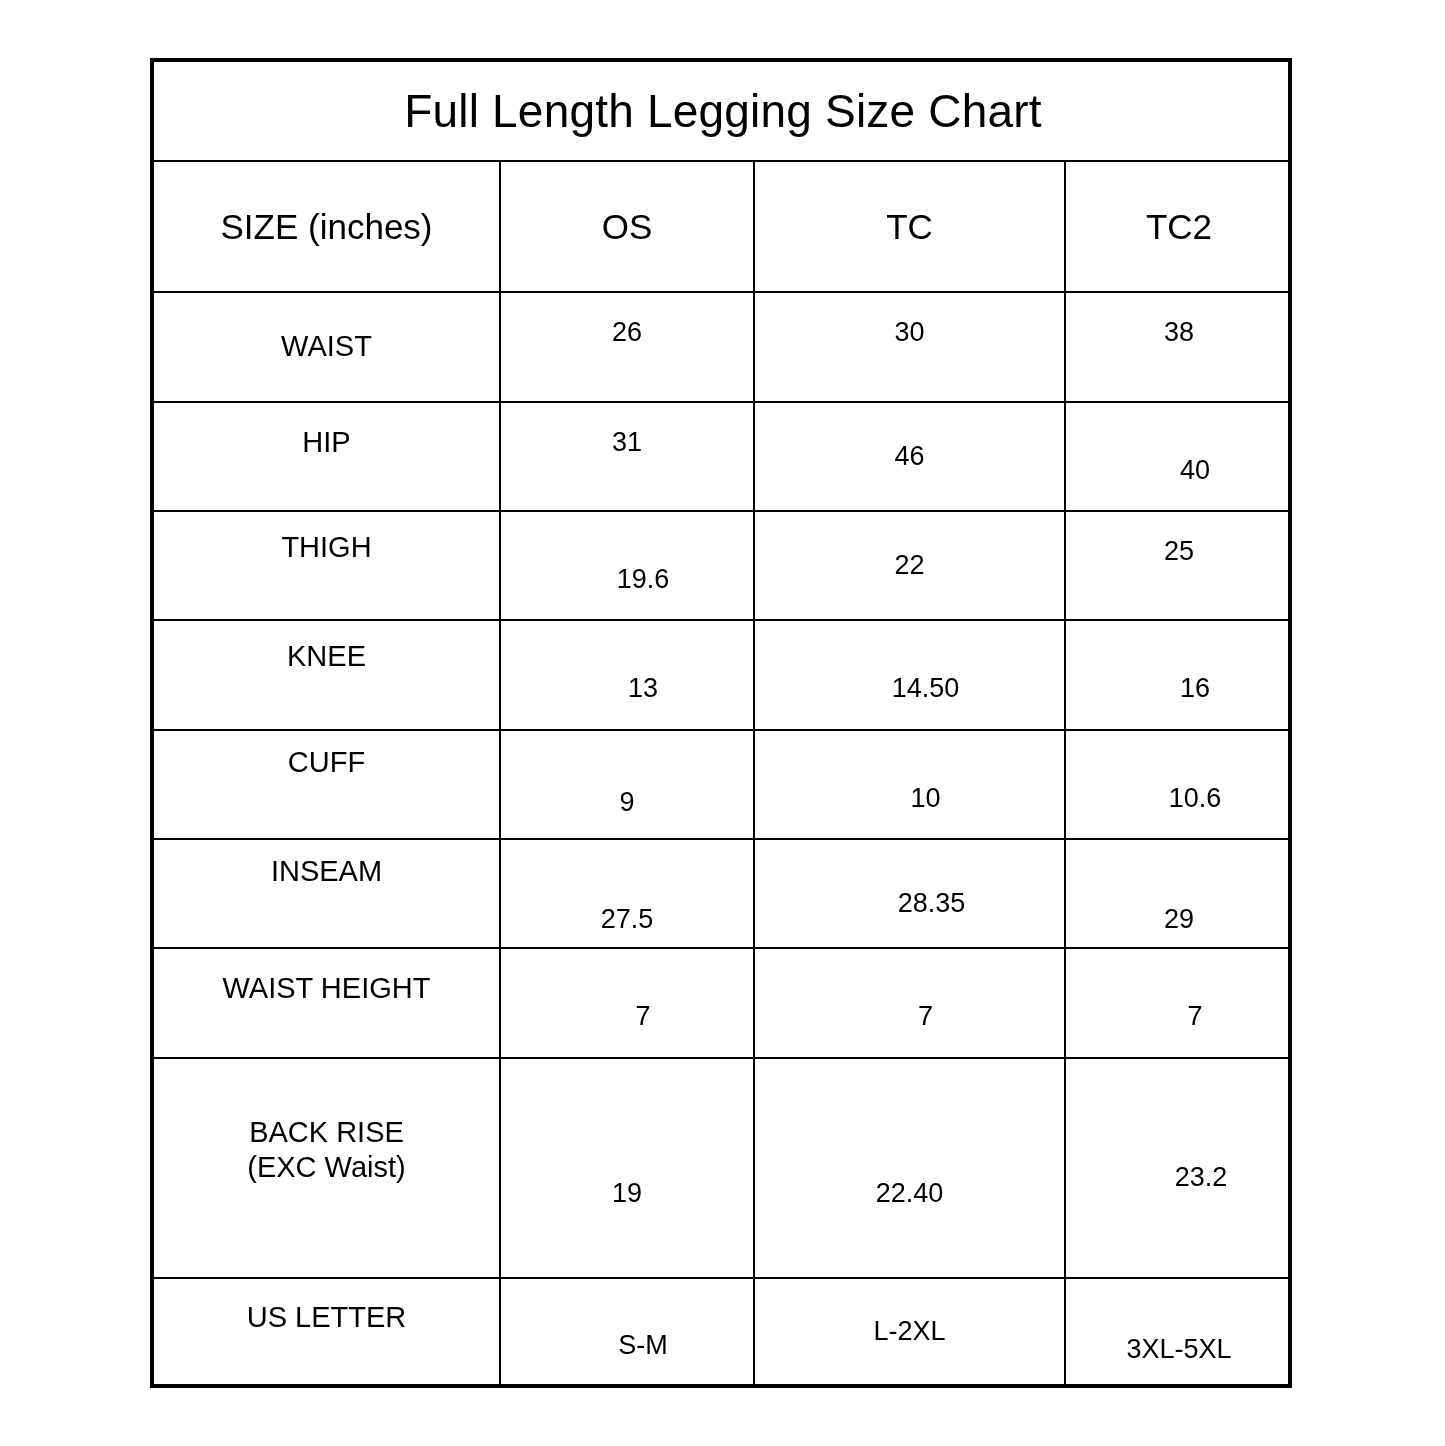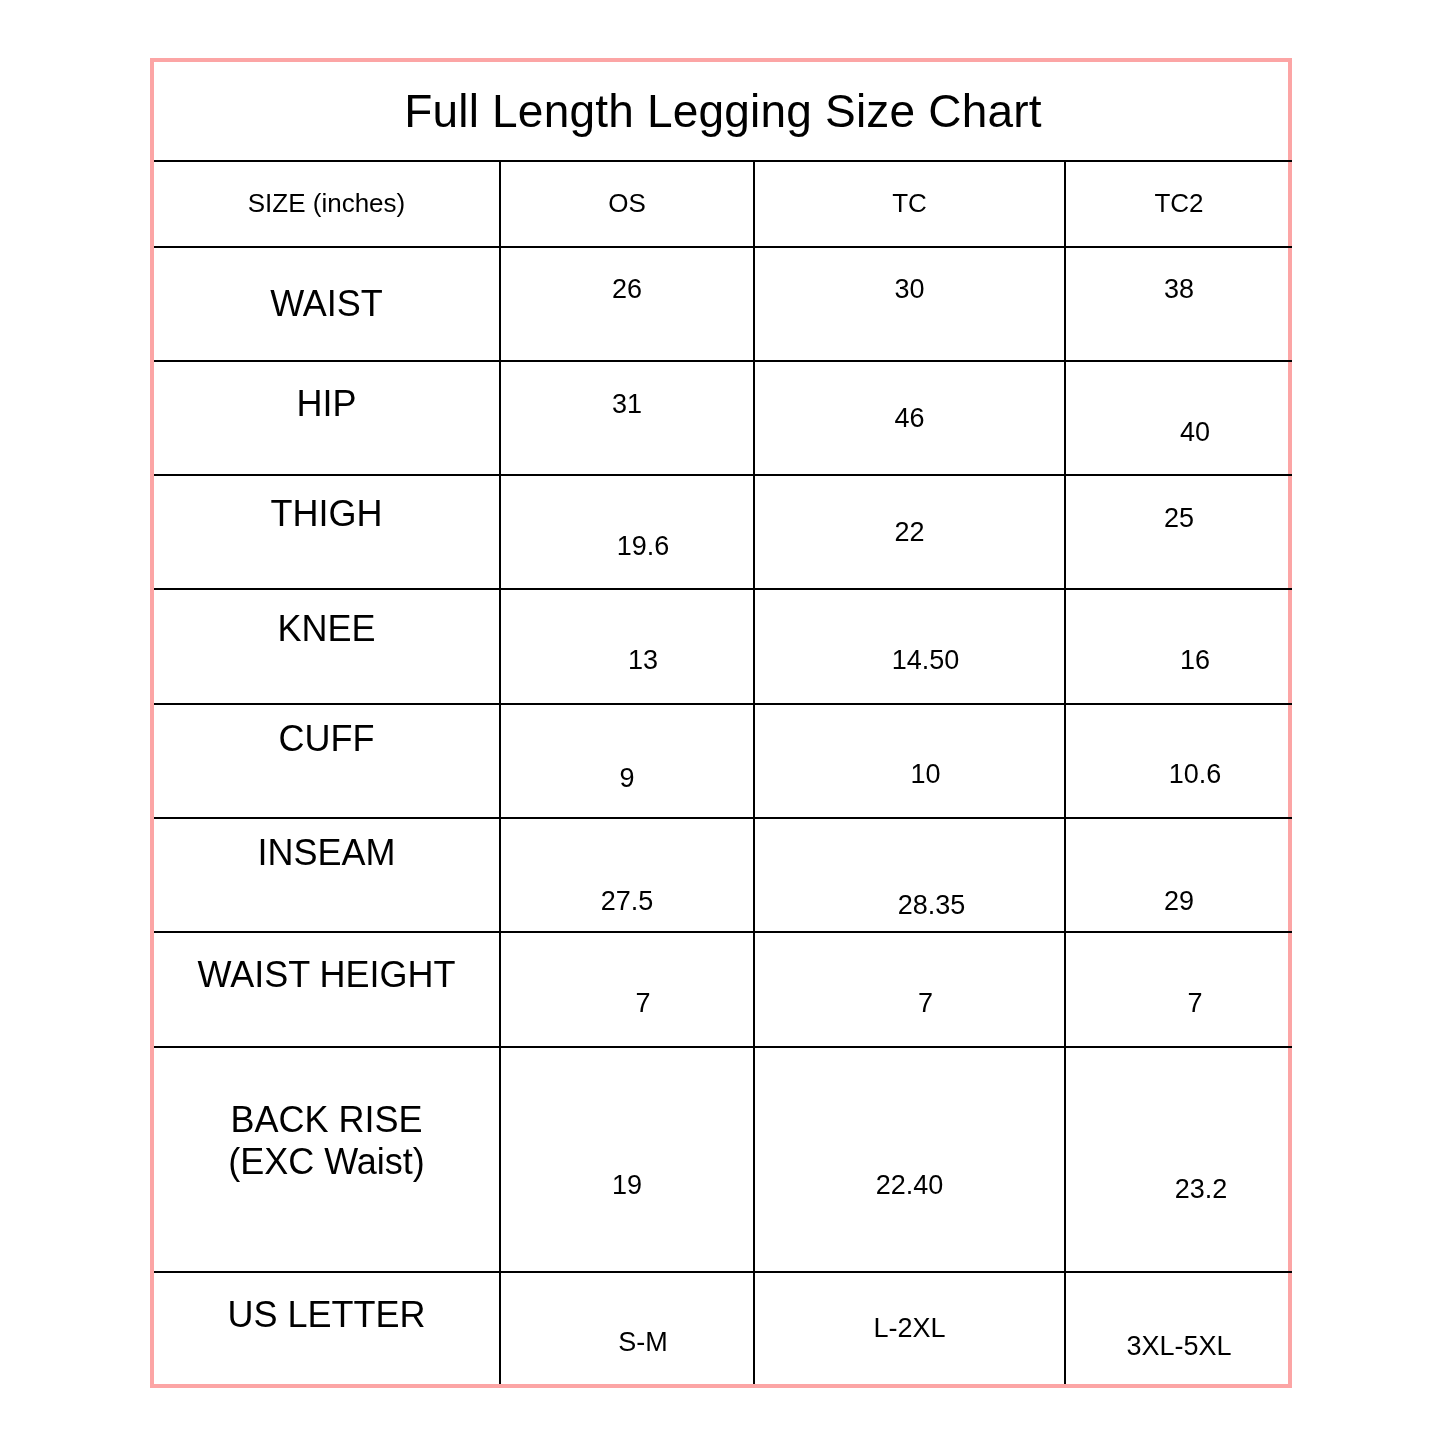--- a/index.html
+++ b/index.html
@@ -14,21 +14,21 @@
     color: #000000;
     position: relative;
   }
   .sheet {
     position: absolute;
     left: 150px;
     top: 58px;
     width: 1142px;
     height: 1330px;
     box-sizing: border-box;
-    border: 4px solid #fca5a5;
+    border: 4px solid #000000;
     background: #ffffff;
   }
   table.size-chart {
     width: 100%;
     height: 100%;
     border-collapse: collapse;
     table-layout: fixed;
   }
   table.size-chart td {
     border: 2px solid #000000;
@@ -48,35 +48,35 @@
     height: 98px;
     letter-spacing: 0.2px;
   }
   .col-label { width: 346px; }
   .col-os { width: 254px; }
   .col-tc { width: 311px; }
   .col-tc2 { width: 227px; }
 
   .hdr {
     text-align: center;
-    font-size: 26px;
+    font-size: 35px;
   }
   .row-label {
     text-align: center;
-    font-size: 36px;
+    font-size: 29px;
     padding-left: 4px;
   }
   .val {
     text-align: center;
     font-size: 27px;
   }
   
   .nudge-down-a { position: relative; top: 14px; padding-left: 32px; }
   .nudge-down-b { position: relative; top: 18px; }
-  .nudge-down-c { position: relative; top: 30px; padding-left: 44px; }
+  .nudge-down-c { position: relative; top: 10px; padding-left: 44px; }
   .nudge-down-d { position: relative; top: 26px; }
   .nudge-up-a { position: relative; top: -14px; }
   .nudge-up-b { position: relative; top: -18px; }
   .nudge-up-c { position: relative; top: -22px; }
 
   .two-line { line-height: 1.18; }
   .inner-cell { display: block; }
 </style>
 </head>
 <body>

